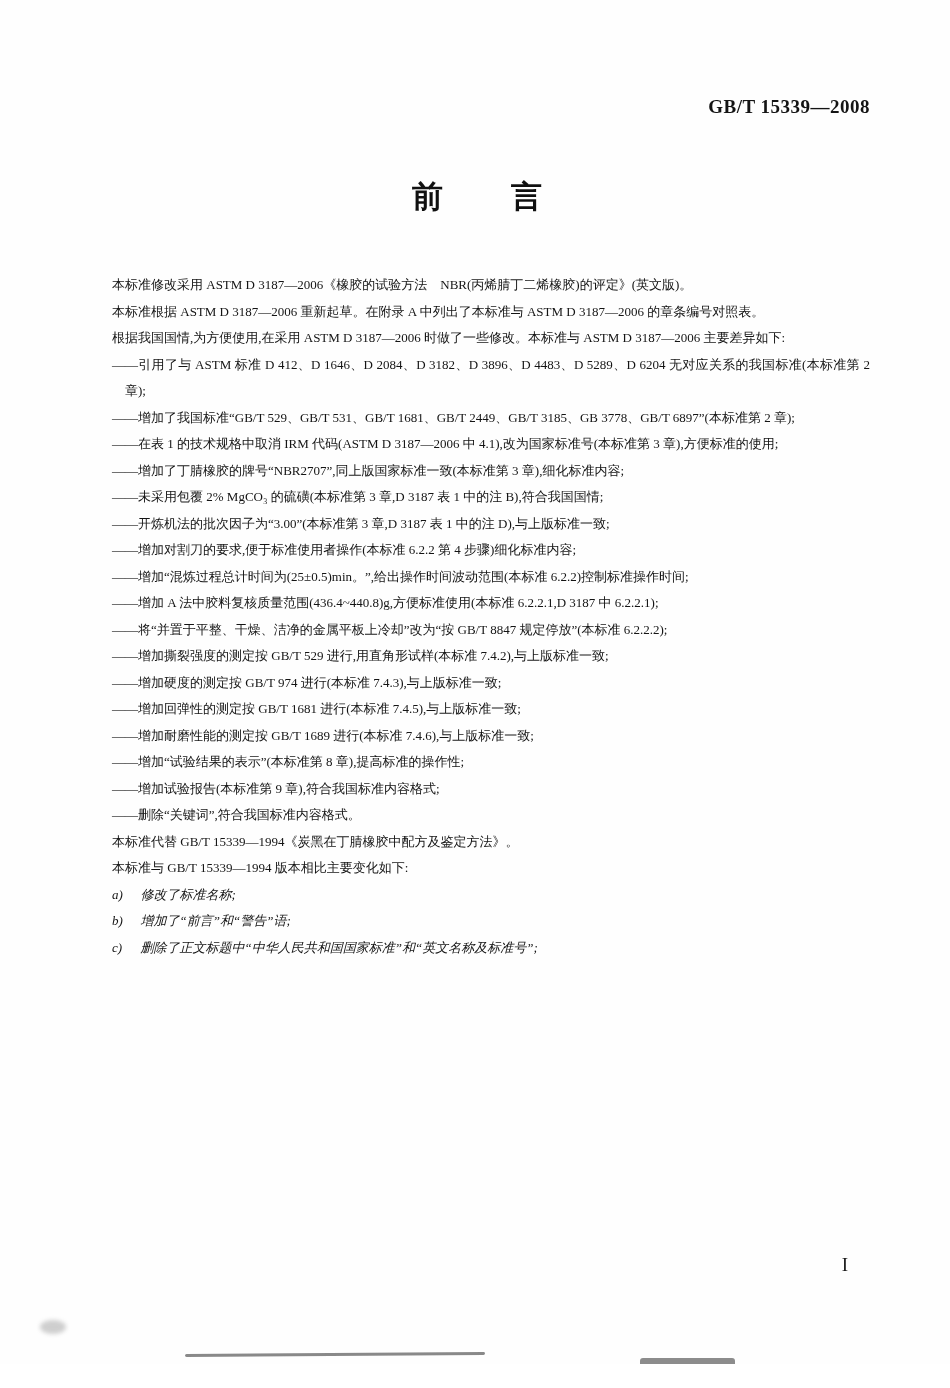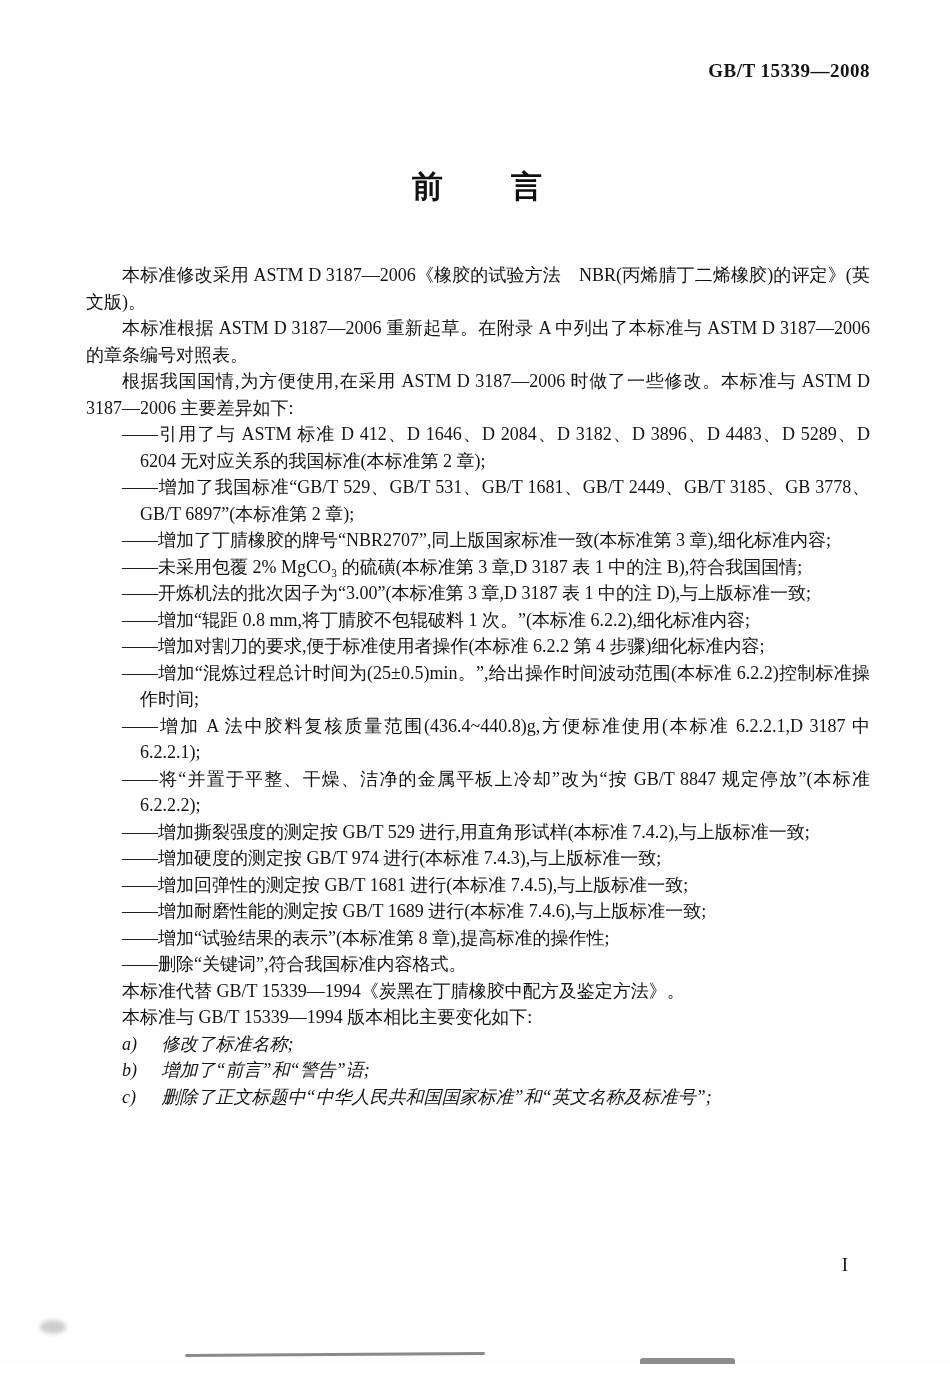--- a/index.html
+++ b/index.html
@@ -9,39 +9,39 @@
     background: #ffffff;
     font-family: "Liberation Serif", "DejaVu Serif", serif;
     color: #141414;
   }
   .page {
     position: relative;
     width: 950px;
     height: 1364px;
     background: #fefefe;
     overflow: hidden;
-    padding: 60px 80px 0 86px;
+    padding: 96px 80px 0 86px;
   }
   .doc-number {
     text-align: right;
     font-weight: bold;
     font-size: 19px;
     letter-spacing: 0.5px;
     white-space: nowrap;
   }
   .title {
     text-align: center;
     font-size: 31px;
     font-weight: bold;
-    margin: 84px 0 54px 0;
+    margin: 58px 0 54px 0;
     letter-spacing: 2px;
     color: #101010;
   }
   .body-text {
-    font-size: 18px;
+    font-size: 13px;
     line-height: 26.5px;
     text-align: justify;
   }
   .body-text p { margin: 0; }
   .para { text-indent: 2em; }
   .dash-item { padding-left: 3em; text-indent: -1em; }
   .alpha-item { padding-left: 2em; font-style: italic; }
   .alpha-label { display: inline-block; width: 2.2em; }
   .page-number {
     position: absolute;
@@ -94,33 +94,34 @@
   <h1 class="title">前　　言</h1>
 
   <div class="body-text">
 
     <p class="para">本标准修改采用 ASTM D 3187—2006《橡胶的试验方法　NBR(丙烯腈丁二烯橡胶)的评定》(英文版)。</p>
     <p class="para">本标准根据 ASTM D 3187—2006 重新起草。在附录 A 中列出了本标准与 ASTM D 3187—2006 的章条编号对照表。</p>
     <p class="para">根据我国国情,为方便使用,在采用 ASTM D 3187—2006 时做了一些修改。本标准与 ASTM D 3187—2006 主要差异如下:</p>
 
     <p class="dash-item">——引用了与 ASTM 标准 D 412、D 1646、D 2084、D 3182、D 3896、D 4483、D 5289、D 6204 无对应关系的我国标准(本标准第 2 章);</p>
     <p class="dash-item">——增加了我国标准“GB/T 529、GB/T 531、GB/T 1681、GB/T 2449、GB/T 3185、GB 3778、GB/T 6897”(本标准第 2 章);</p>
+    <p class="dash-item">——在表 1 的技术规格中取消 IRM 代码(ASTM D 3187—2006 中 4.1),改为国家标准号(本标准第 3 章),方便标准的使用;</p>
     <p class="dash-item">——增加了丁腈橡胶的牌号“NBR2707”,同上版国家标准一致(本标准第 3 章),细化标准内容;</p>
     <p class="dash-item">——未采用包覆 2% MgCO₃ 的硫磺(本标准第 3 章,D 3187 表 1 中的注 B),符合我国国情;</p>
     <p class="dash-item">——开炼机法的批次因子为“3.00”(本标准第 3 章,D 3187 表 1 中的注 D),与上版标准一致;</p>
-    <p class="dash-item">——增加“辊距 0.8 mm,将丁腈胶不包辊破料 1 次。”(本标准 6.2.2),细化标准内容;</p>
     <p class="dash-item">——增加对割刀的要求,便于标准使用者操作(本标准 6.2.2 第 4 步骤)细化标准内容;</p>
     <p class="dash-item">——增加“混炼过程总计时间为(25±0.5)min。”,给出操作时间波动范围(本标准 6.2.2)控制标准操作时间;</p>
     <p class="dash-item">——增加 A 法中胶料复核质量范围(436.4~440.8)g,方便标准使用(本标准 6.2.2.1,D 3187 中 6.2.2.1);</p>
     <p class="dash-item">——将“并置于平整、干燥、洁净的金属平板上冷却”改为“按 GB/T 8847 规定停放”(本标准 6.2.2.2);</p>
     <p class="dash-item">——增加撕裂强度的测定按 GB/T 529 进行,用直角形试样(本标准 7.4.2),与上版标准一致;</p>
     <p class="dash-item">——增加硬度的测定按 GB/T 974 进行(本标准 7.4.3),与上版标准一致;</p>
     <p class="dash-item">——增加回弹性的测定按 GB/T 1681 进行(本标准 7.4.5),与上版标准一致;</p>
     <p class="dash-item">——增加耐磨性能的测定按 GB/T 1689 进行(本标准 7.4.6),与上版标准一致;</p>
     <p class="dash-item">——增加“试验结果的表示”(本标准第 8 章),提高标准的操作性;</p>
+    <p class="dash-item">——增加试验报告(本标准第 9 章),符合我国标准内容格式;</p>
     <p class="dash-item">——删除“关键词”,符合我国标准内容格式。</p>
 
     <p class="para">本标准代替 GB/T 15339—1994《炭黑在丁腈橡胶中配方及鉴定方法》。</p>
     <p class="para">本标准与 GB/T 15339—1994 版本相比主要变化如下:</p>
 
     <p class="alpha-item"><span class="alpha-label">a)</span><span>修改了标准名称;</span></p>
     <p class="alpha-item"><span class="alpha-label">b)</span><span>增加了“前言”和“警告”语;</span></p>
     <p class="alpha-item"><span class="alpha-label">c)</span><span>删除了正文标题中“中华人民共和国国家标准”和“英文名称及标准号”;</span></p>
 
   </div>

